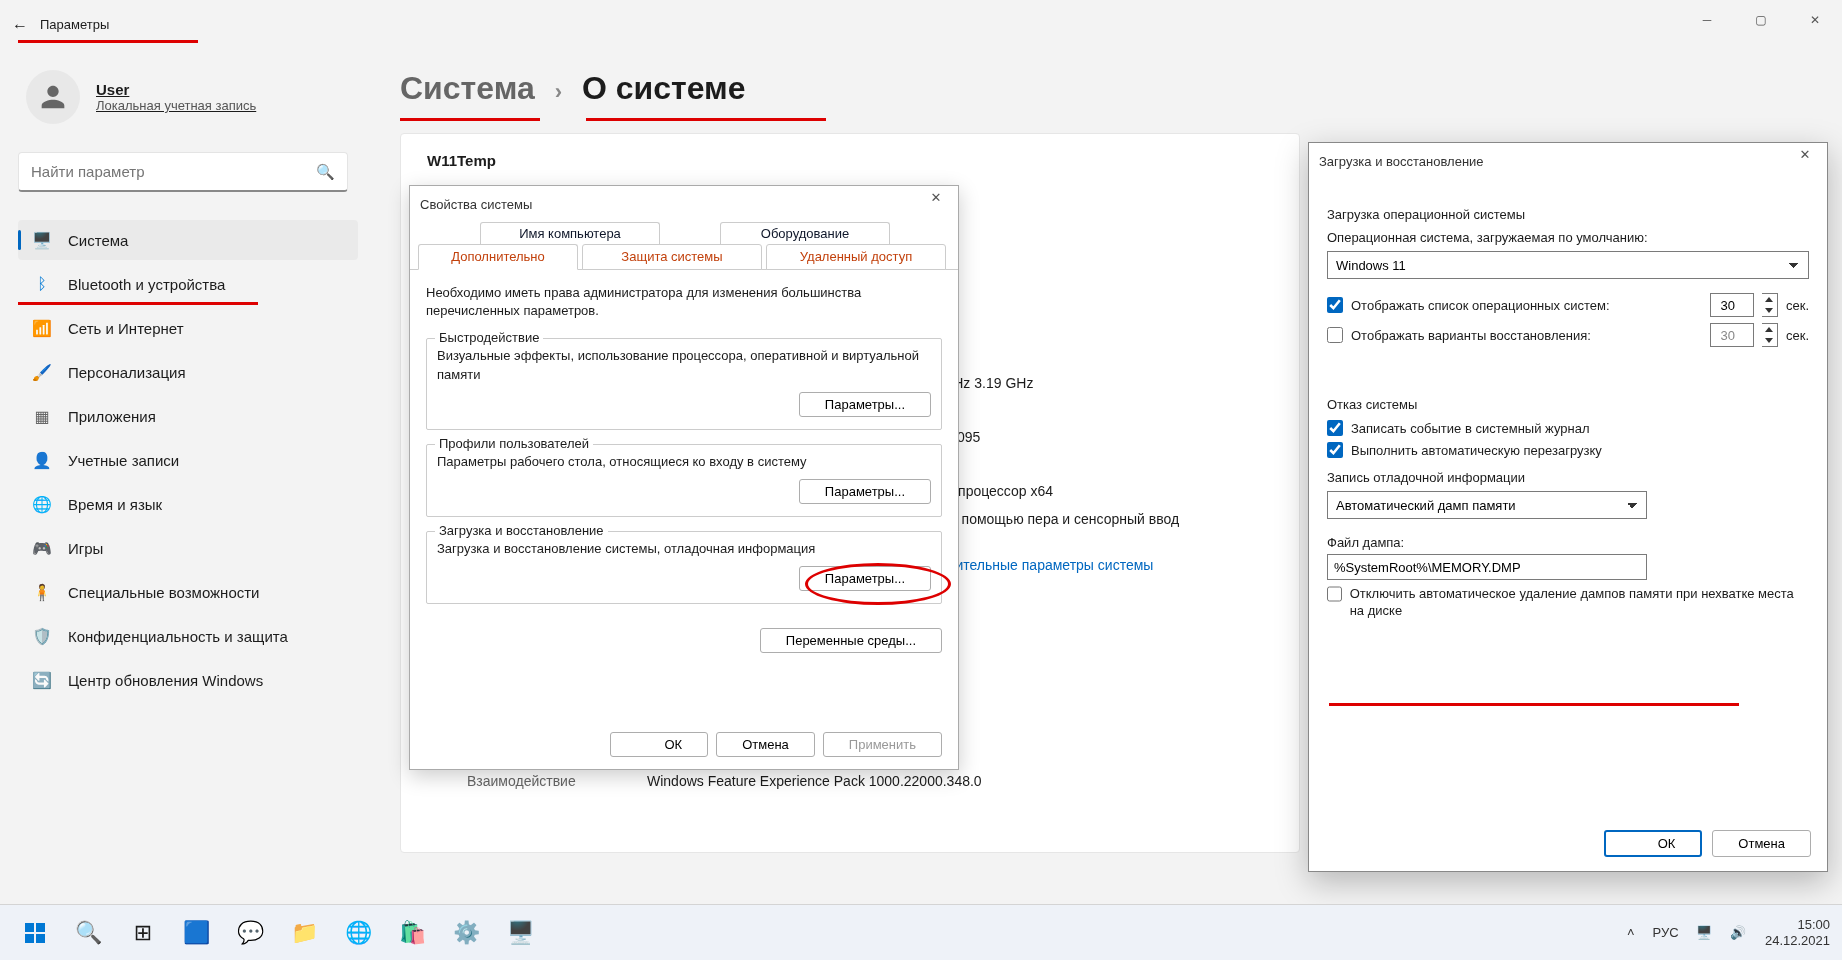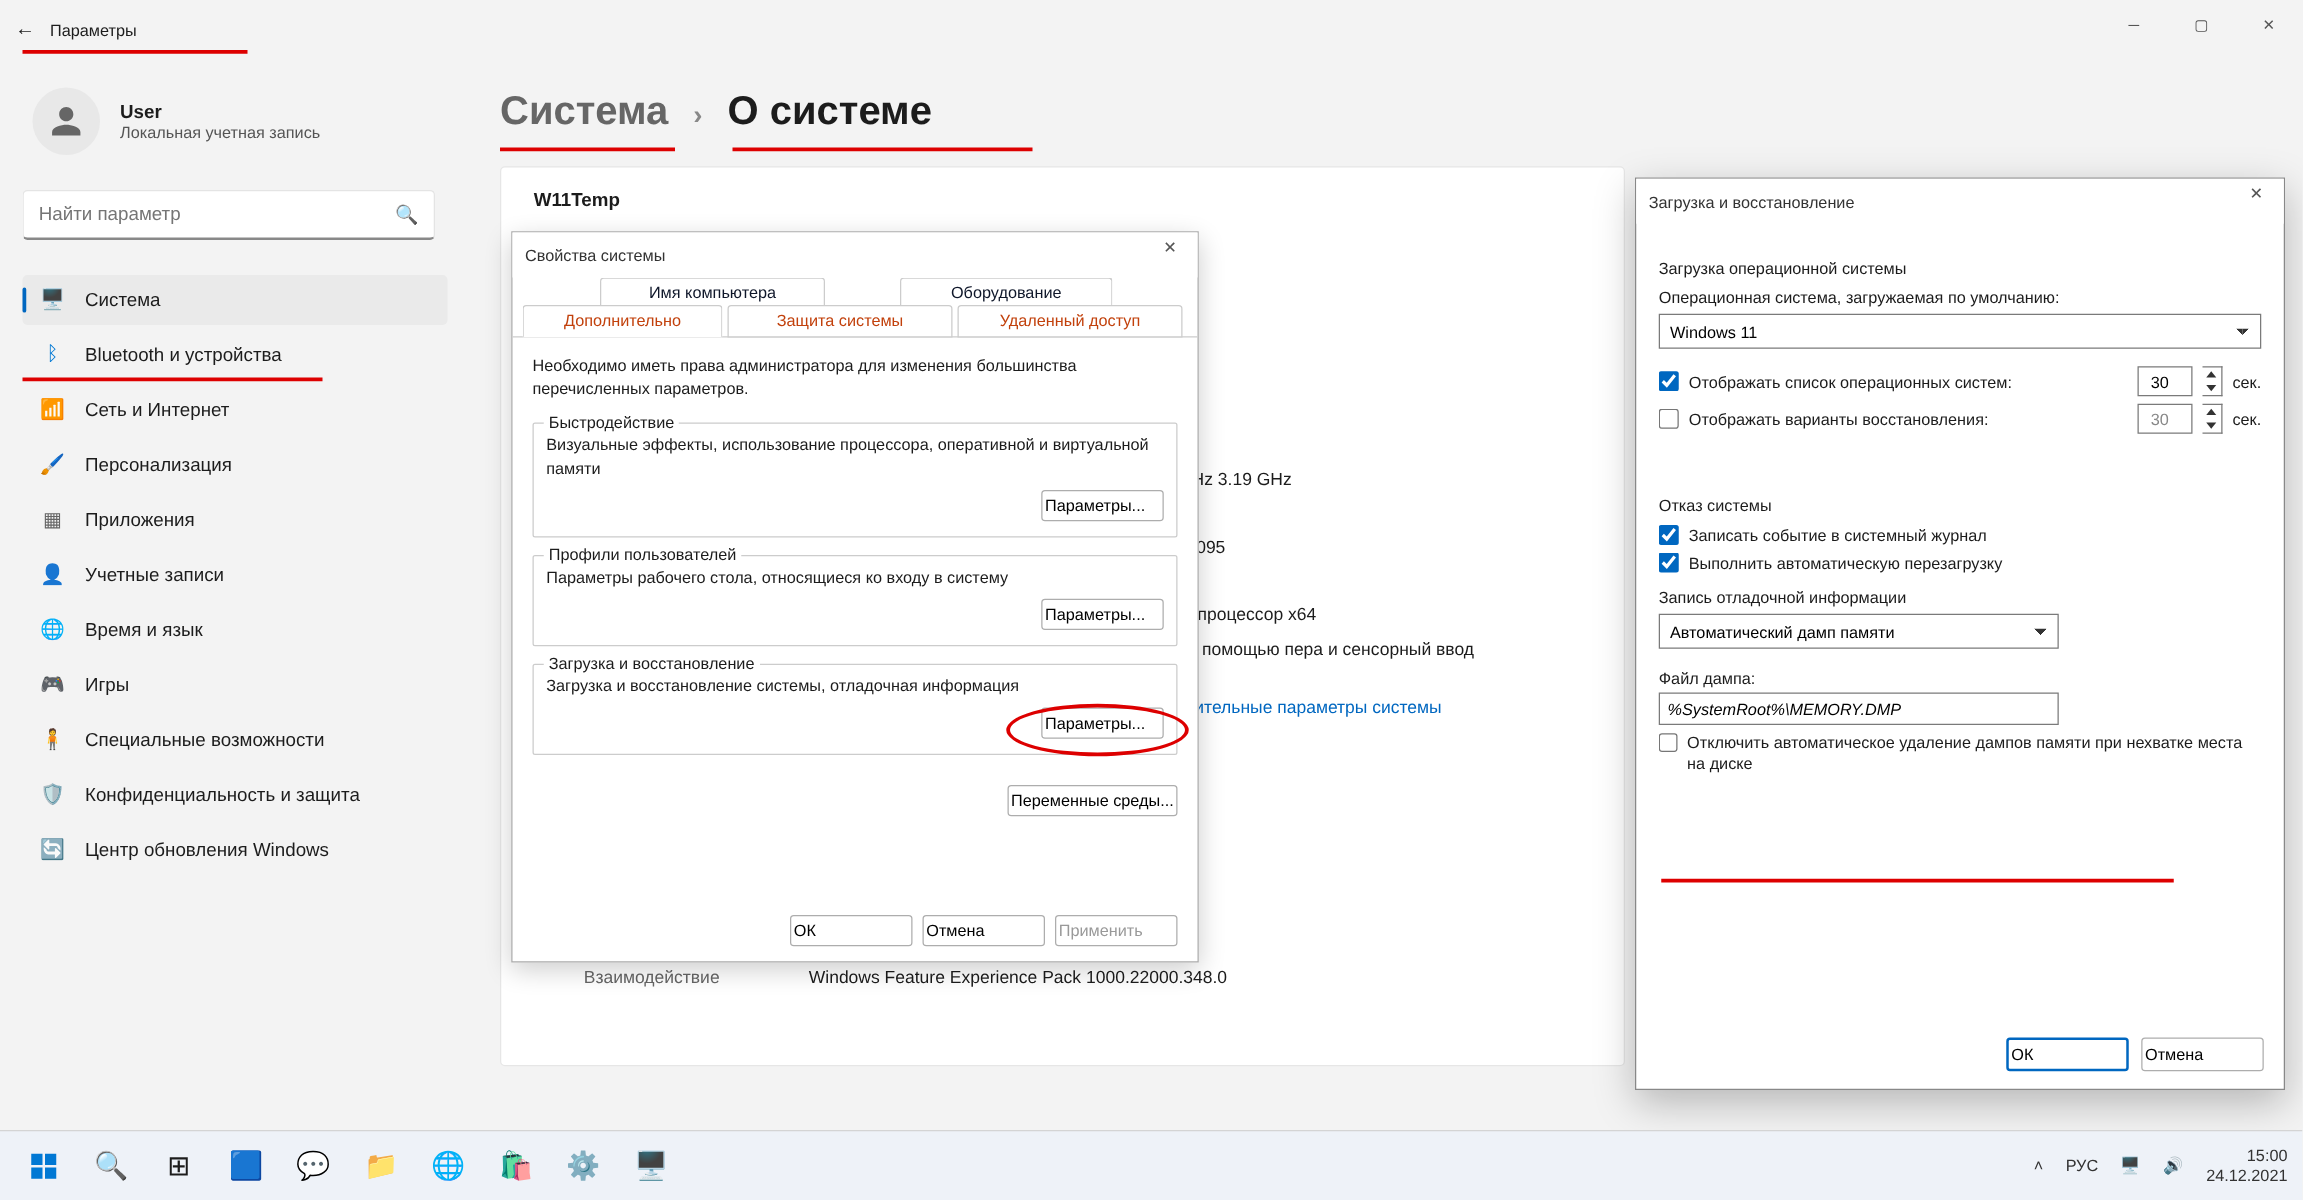--- a/index.html
+++ b/index.html
@@ -8,21 +8,21 @@
 
 .titlebar { position: absolute; top: 0; left: 0; right: 0; height: 48px; display: flex; align-items: center; }
 .titlebar .back { width: 40px; text-align: center; font-size: 16px; cursor: pointer; }
 .titlebar .title { font-size: 13px; }
 .titlebar .underline-red { position: absolute; left: 18px; top: 40px; width: 180px; height: 3px; background: #d00; }
 .winbtns { position: absolute; right: 0; top: 0; display: flex; }
 .winbtns div { width: 54px; height: 40px; display: flex; align-items: center; justify-content: center; color: #555; cursor: pointer; font-size: 12px; }
 
 
 .sidebar { position: absolute; left: 18px; top: 70px; width: 340px; }
-.user-row { display: flex; align-items: center; gap: 16px; margin-bottom: 28px; margin-left: 8px; }
+.user-row { display: flex; align-items: center; gap: 16px; margin-bottom: 28px; margin-left: 8px; text-decoration: underline; }
 .avatar { width: 54px; height: 54px; border-radius: 50%; background: #e8e8e8; display: flex; align-items: center; justify-content: center; }
 .avatar svg { width: 34px; height: 34px; fill: #666; }
 .user-name { font-weight: 600; font-size: 15px; }
 .user-sub { font-size: 13px; color: #555; }
 .search-box { width: 330px; height: 40px; background: #fff; border: 1px solid #e4e4e4; border-bottom: 2px solid #888; border-radius: 4px; display: flex; align-items: center; padding: 0 12px; margin-bottom: 28px; }
 .search-box input { border: none; outline: none; flex: 1; font-size: 15px; background: transparent; }
 .search-box .ico { color: #555; font-size: 15px; }
 
 .nav-item { display: flex; align-items: center; gap: 16px; padding: 10px 14px; border-radius: 4px; cursor: pointer; font-size: 15px; margin-bottom: 4px; position: relative; }
 .nav-item.active { background: #eaeaea; }
@@ -52,41 +52,41 @@
 .dlg-close { position: absolute; right: 8px; top: 4px; width: 28px; height: 24px; text-align: center; cursor: pointer; color: #555; }
 .tab-row { display: flex; border-bottom: 1px solid #ccc; padding: 0 6px; font-size: 13px; position: relative; height: 48px; }
 .tab-row .hidden-tab { position: absolute; top: 0; height: 22px; padding: 3px 10px; border: 1px solid #ccc; border-bottom: none; background: #fff; color: #0f172a; cursor: pointer; font-size: 13px; border-radius: 3px 3px 0 0; }
 .tab-row .main-tab { position: absolute; top: 22px; height: 26px; padding: 4px 10px; border: 1px solid #ccc; background: #fff; color: #c2410c; cursor: pointer; font-size: 13px; border-radius: 3px 3px 0 0; }
 .tab-row .main-tab.active { border-bottom: 1px solid #fff; z-index: 2; }
 .dlg-body { padding: 14px 16px; font-size: 13px; }
 .dlg-body .note { margin-bottom: 18px; line-height: 1.4; }
 .group { border: 1px solid #ccc; border-radius: 2px; padding: 8px 10px 12px; margin-bottom: 14px; position: relative; }
 .group .leg { position: absolute; top: -9px; left: 8px; background: #fff; padding: 0 4px; font-size: 13px; }
 .group .desc { font-size: 13px; line-height: 1.4; margin-bottom: 8px; }
-.btn { background: #fff; border: 1px solid #adadad; border-radius: 3px; padding: 4px 2px; font-size: 13px; cursor: pointer; min-width: 98px; text-align: left; }
+.btn { background: #fff; border: 1px solid #adadad; border-radius: 3px; padding: 4px 25px; font-size: 13px; cursor: pointer; min-width: 98px; text-align: right; }
 .btn-row-right { display: flex; justify-content: flex-end; }
 .red-circle { position: absolute; width: 146px; height: 42px; border: 3px solid #d00; border-radius: 50%; pointer-events: none; }
 
 .dlg-footer { position: absolute; bottom: 12px; right: 16px; display: flex; gap: 8px; }
 .dlg-footer .btn.disabled { color: #999; }
 
 
 .dlg-startup { position: absolute; left: 1308px; top: 142px; width: 520px; height: 730px; background: #fff; border: 1px solid #888; box-shadow: 0 10px 30px rgba(0,0,0,0.25); }
 .dlg-startup .body { padding: 14px 18px; font-size: 13px; }
 .form-row { display: flex; align-items: center; gap: 8px; margin: 6px 0; }
 .form-row input[type=checkbox] { width: 16px; height: 16px; accent-color: #0067c0; }
 .form-row .txt { flex: 1; }
 .num-input { width: 44px; height: 24px; border: 1px solid #7a7a7a; text-align: right; padding: 0 18px 0 4px; position: relative; font-size: 13px; background: #fff; }
 .num-input.disabled { color: #888; background: #fff; }
 .spinner { display: inline-block; width: 16px; height: 24px; border: 1px solid #7a7a7a; border-left: none; position: relative; }
 .spinner::before, .spinner::after { content: ""; position: absolute; left: 3px; width: 0; height: 0; border-left: 4px solid transparent; border-right: 4px solid transparent; }
 .spinner::before { top: 3px; border-bottom: 5px solid #333; }
 .spinner::after { bottom: 3px; border-top: 5px solid #333; }
 .select-wide { width: 100%; height: 28px; border: 1px solid #7a7a7a; padding: 2px 8px; font-size: 13px; background: #fff; appearance: none; background-image: linear-gradient(45deg, transparent 50%, #333 50%), linear-gradient(135deg, #333 50%, transparent 50%); background-position: calc(100% - 14px) 11px, calc(100% - 9px) 11px; background-size: 5px 5px, 5px 5px; background-repeat: no-repeat; }
-.text-input { width: 320px; height: 26px; border: 1px solid #7a7a7a; padding: 2px 6px; font-size: 13px; font-style: italic; }
+.text-input { width: 320px; height: 26px; border: 1px solid #7a7a7a; padding: 2px 6px; font-size: 13px; }
 .section-hdr { margin: 14px 0 8px; font-size: 13px; }
 .red-underline-dump { position: absolute; left: 20px; top: 560px; width: 410px; height: 3px; background: #d00; }
 .dlg-startup .foot { position: absolute; right: 16px; bottom: 14px; display: flex; gap: 10px; }
 .dlg-startup .foot .btn.primary { border: 2px solid #0067c0; }
 
 
 .taskbar { position: absolute; left: 0; right: 0; bottom: 0; height: 56px; background: #eef2f8; border-top: 1px solid #d4d4d4; display: flex; align-items: center; padding: 0 12px; }
 .tb-icons { display: flex; gap: 8px; align-items: center; }
 .tb-icon { width: 46px; height: 46px; border-radius: 4px; display: flex; align-items: center; justify-content: center; cursor: pointer; font-size: 22px; }
 .tb-right { margin-left: auto; display: flex; align-items: center; gap: 18px; color: #333; font-size: 13px; }

